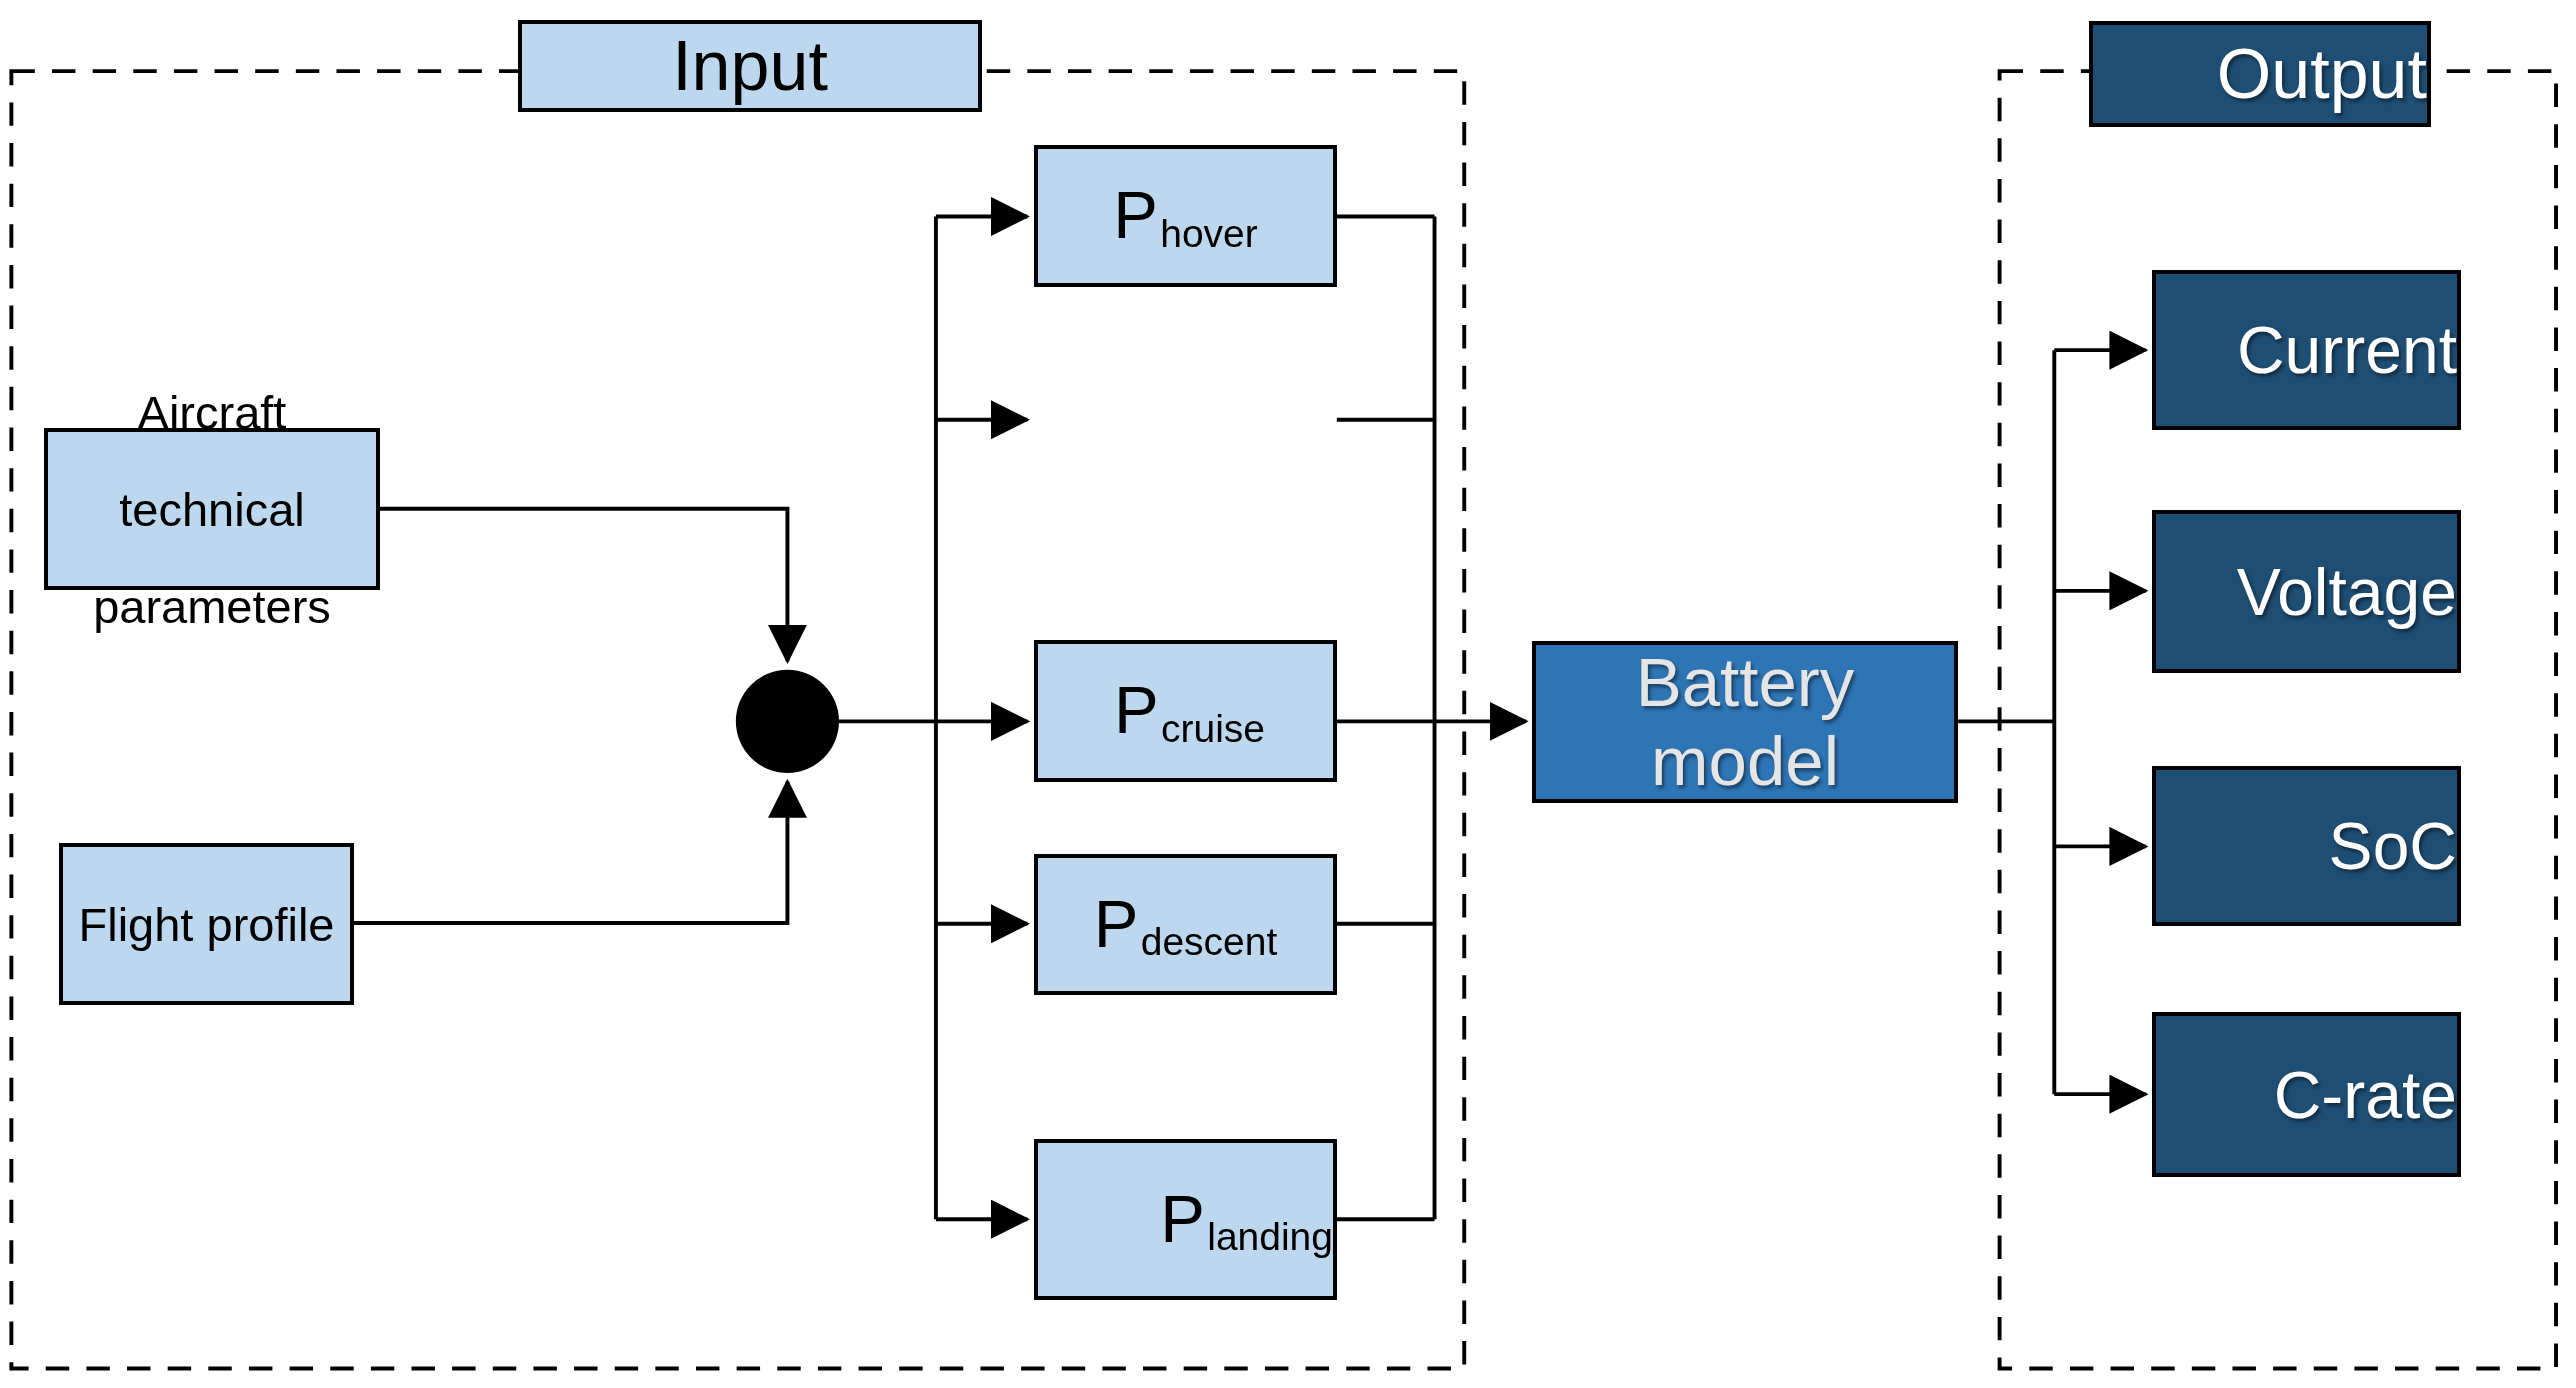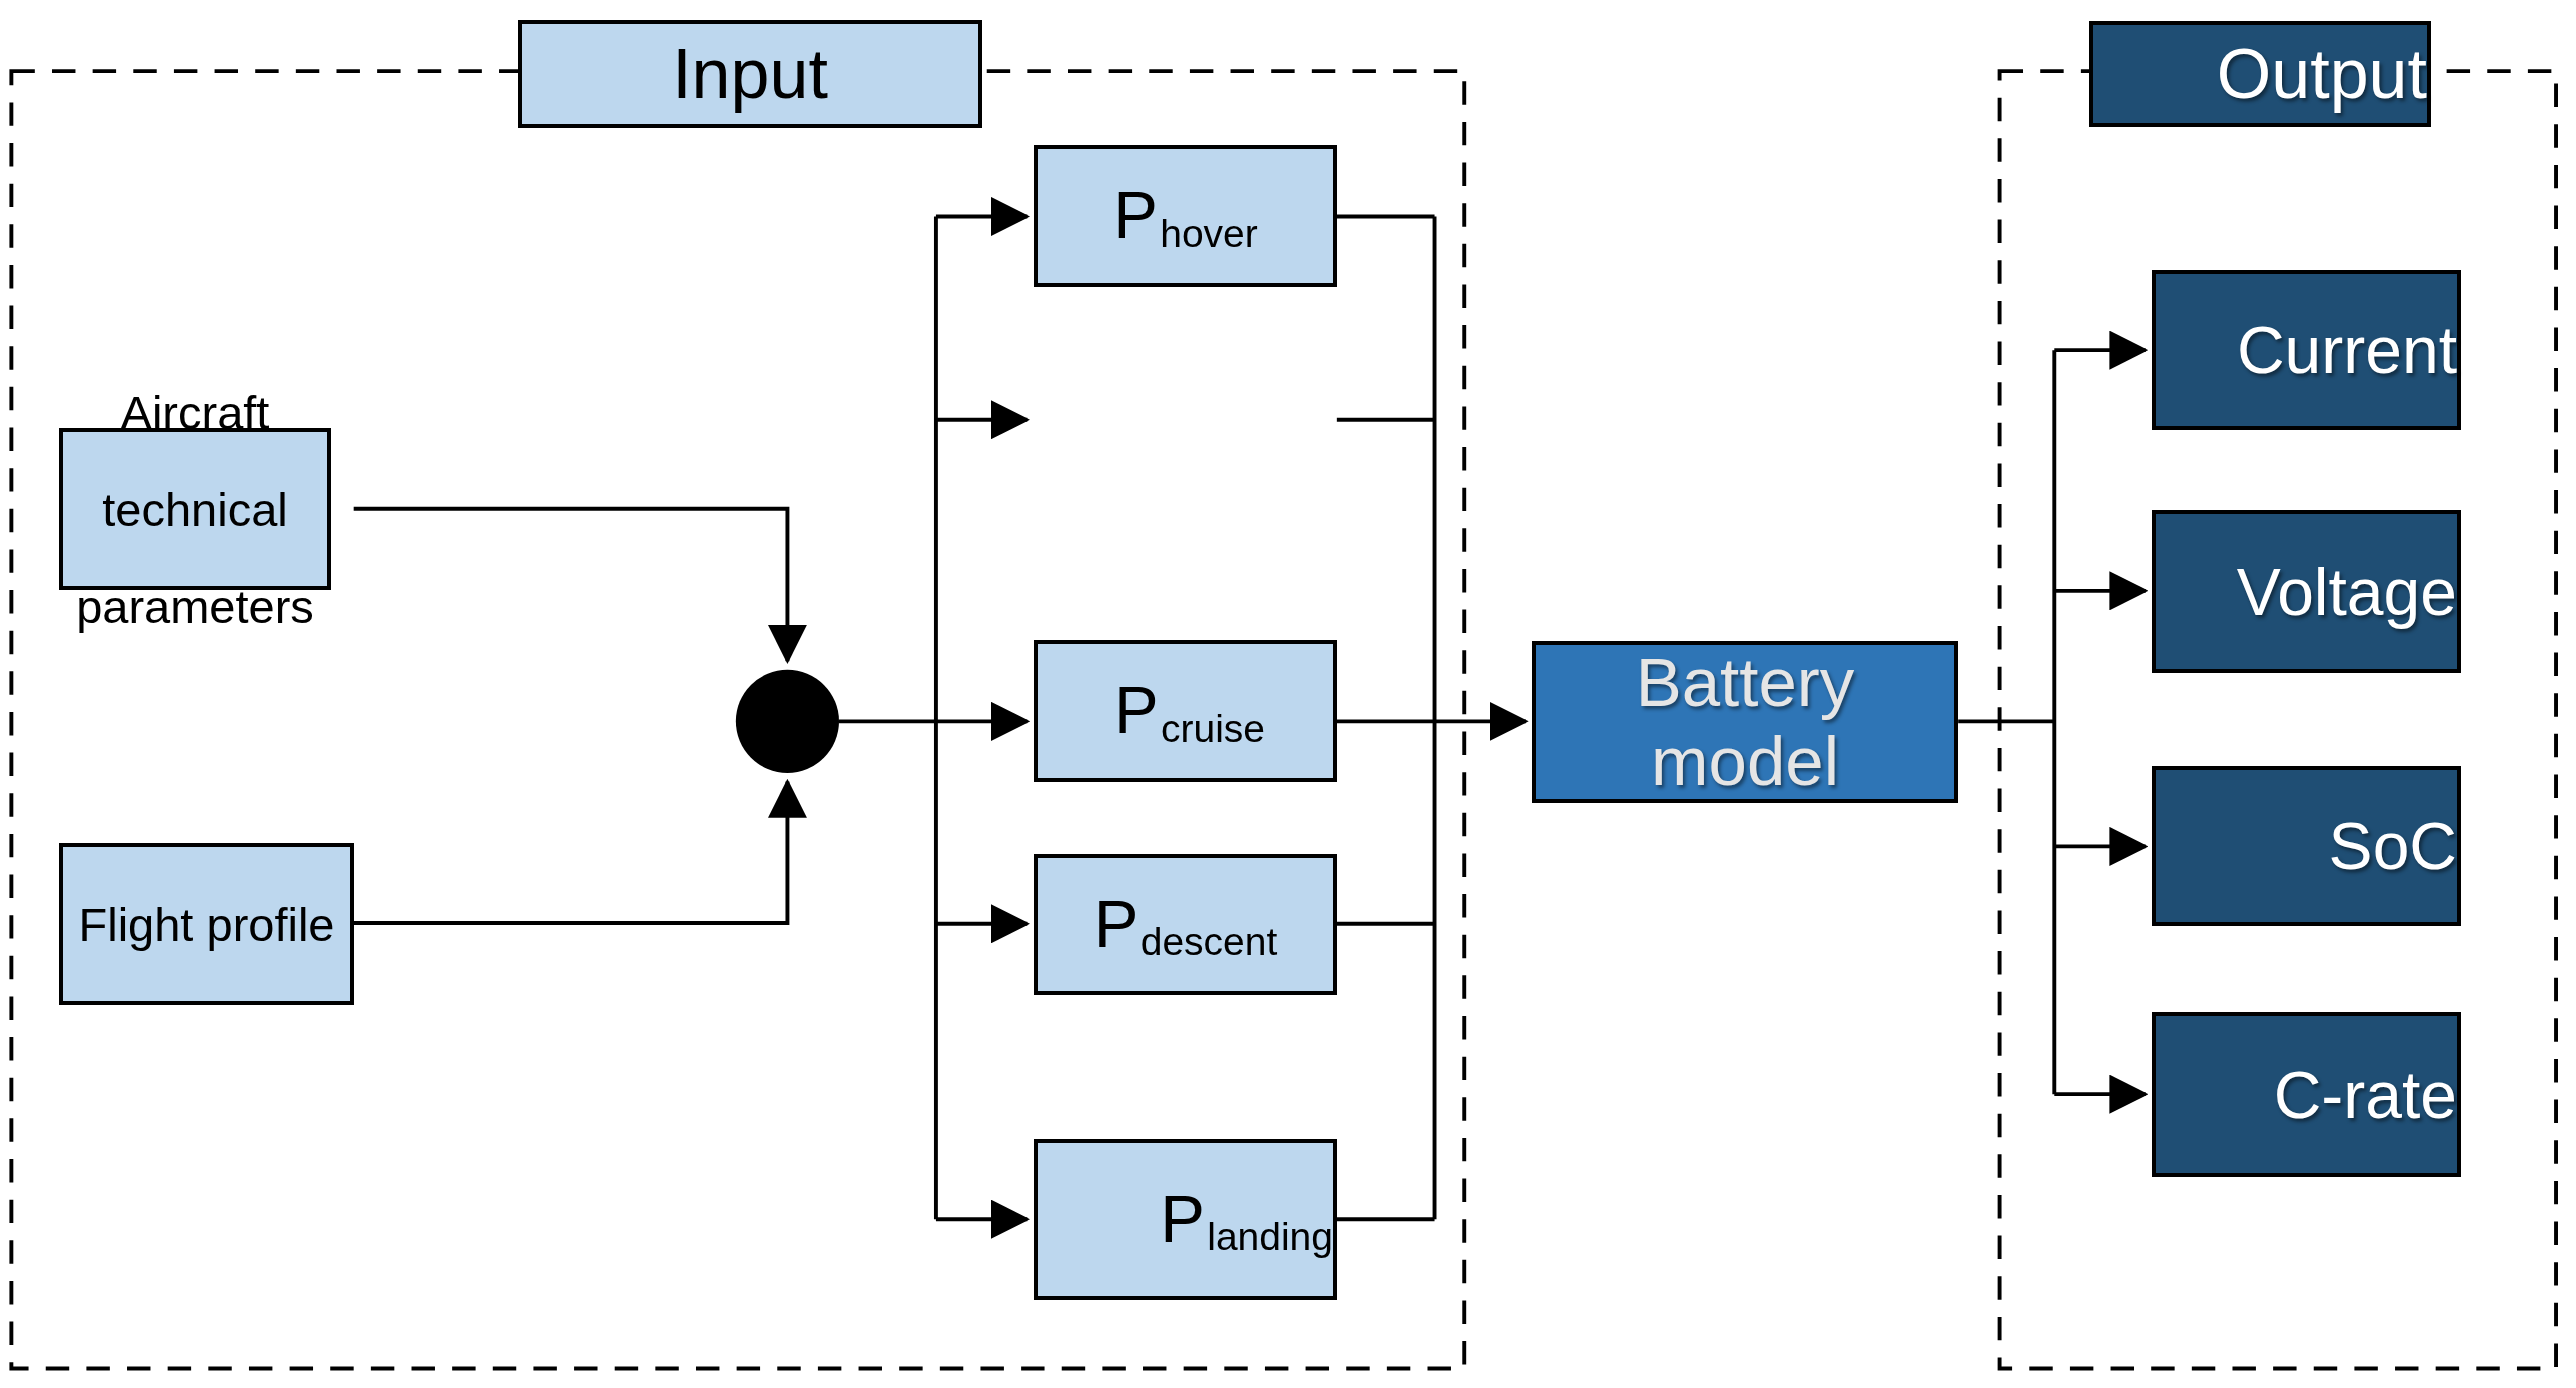--- a/index.html
+++ b/index.html
@@ -80,28 +80,28 @@
     <path d="M2505,923 L2628,923"></path>
     <path d="M2628,448 L2628,1400"></path>
     <path d="M2628,448 L2745,448" marker-end="url(#ah)"></path>
     <path d="M2628,756 L2745,756" marker-end="url(#ah)"></path>
     <path d="M2628,1083 L2745,1083" marker-end="url(#ah)"></path>
     <path d="M2628,1400 L2745,1400" marker-end="url(#ah)"></path>
 
     <circle cx="1007" cy="923" r="66"></circle>
   </svg>
 
-  <div class="box light title-label" style="left:518px;top:20.3px;width:464px;height:108px;">
+  <div class="box light title-label" style="left:518px;top:20.3px;width:464px;height:92px;">
     <span>Input</span>
   </div>
   <div class="box dark title-label" style="left:2089px;top:21px;width:342px;height:106px;">
     <span>Output</span>
   </div>
 
-  <div class="box light source-label" style="left:59px;top:428px;width:272px;height:162px;text-align:center;">
+  <div class="box light source-label" style="left:44px;top:428px;width:336px;height:162px;text-align:center;">
     <span>Aircraft technical parameters</span>
   </div>
   <div class="box light p-label" style="left:1034px;top:145px;width:303px;height:142px;">
     <span><span>P</span><sub>hover</sub></span>
   </div>
 
   <div class="box light source-label" style="left:59px;top:843px;width:295px;height:162px;">
     <span>Flight profile</span>
   </div>
   <div class="box light p-label" style="left:1034px;top:640px;width:303px;height:142px;padding-left:8px;">

